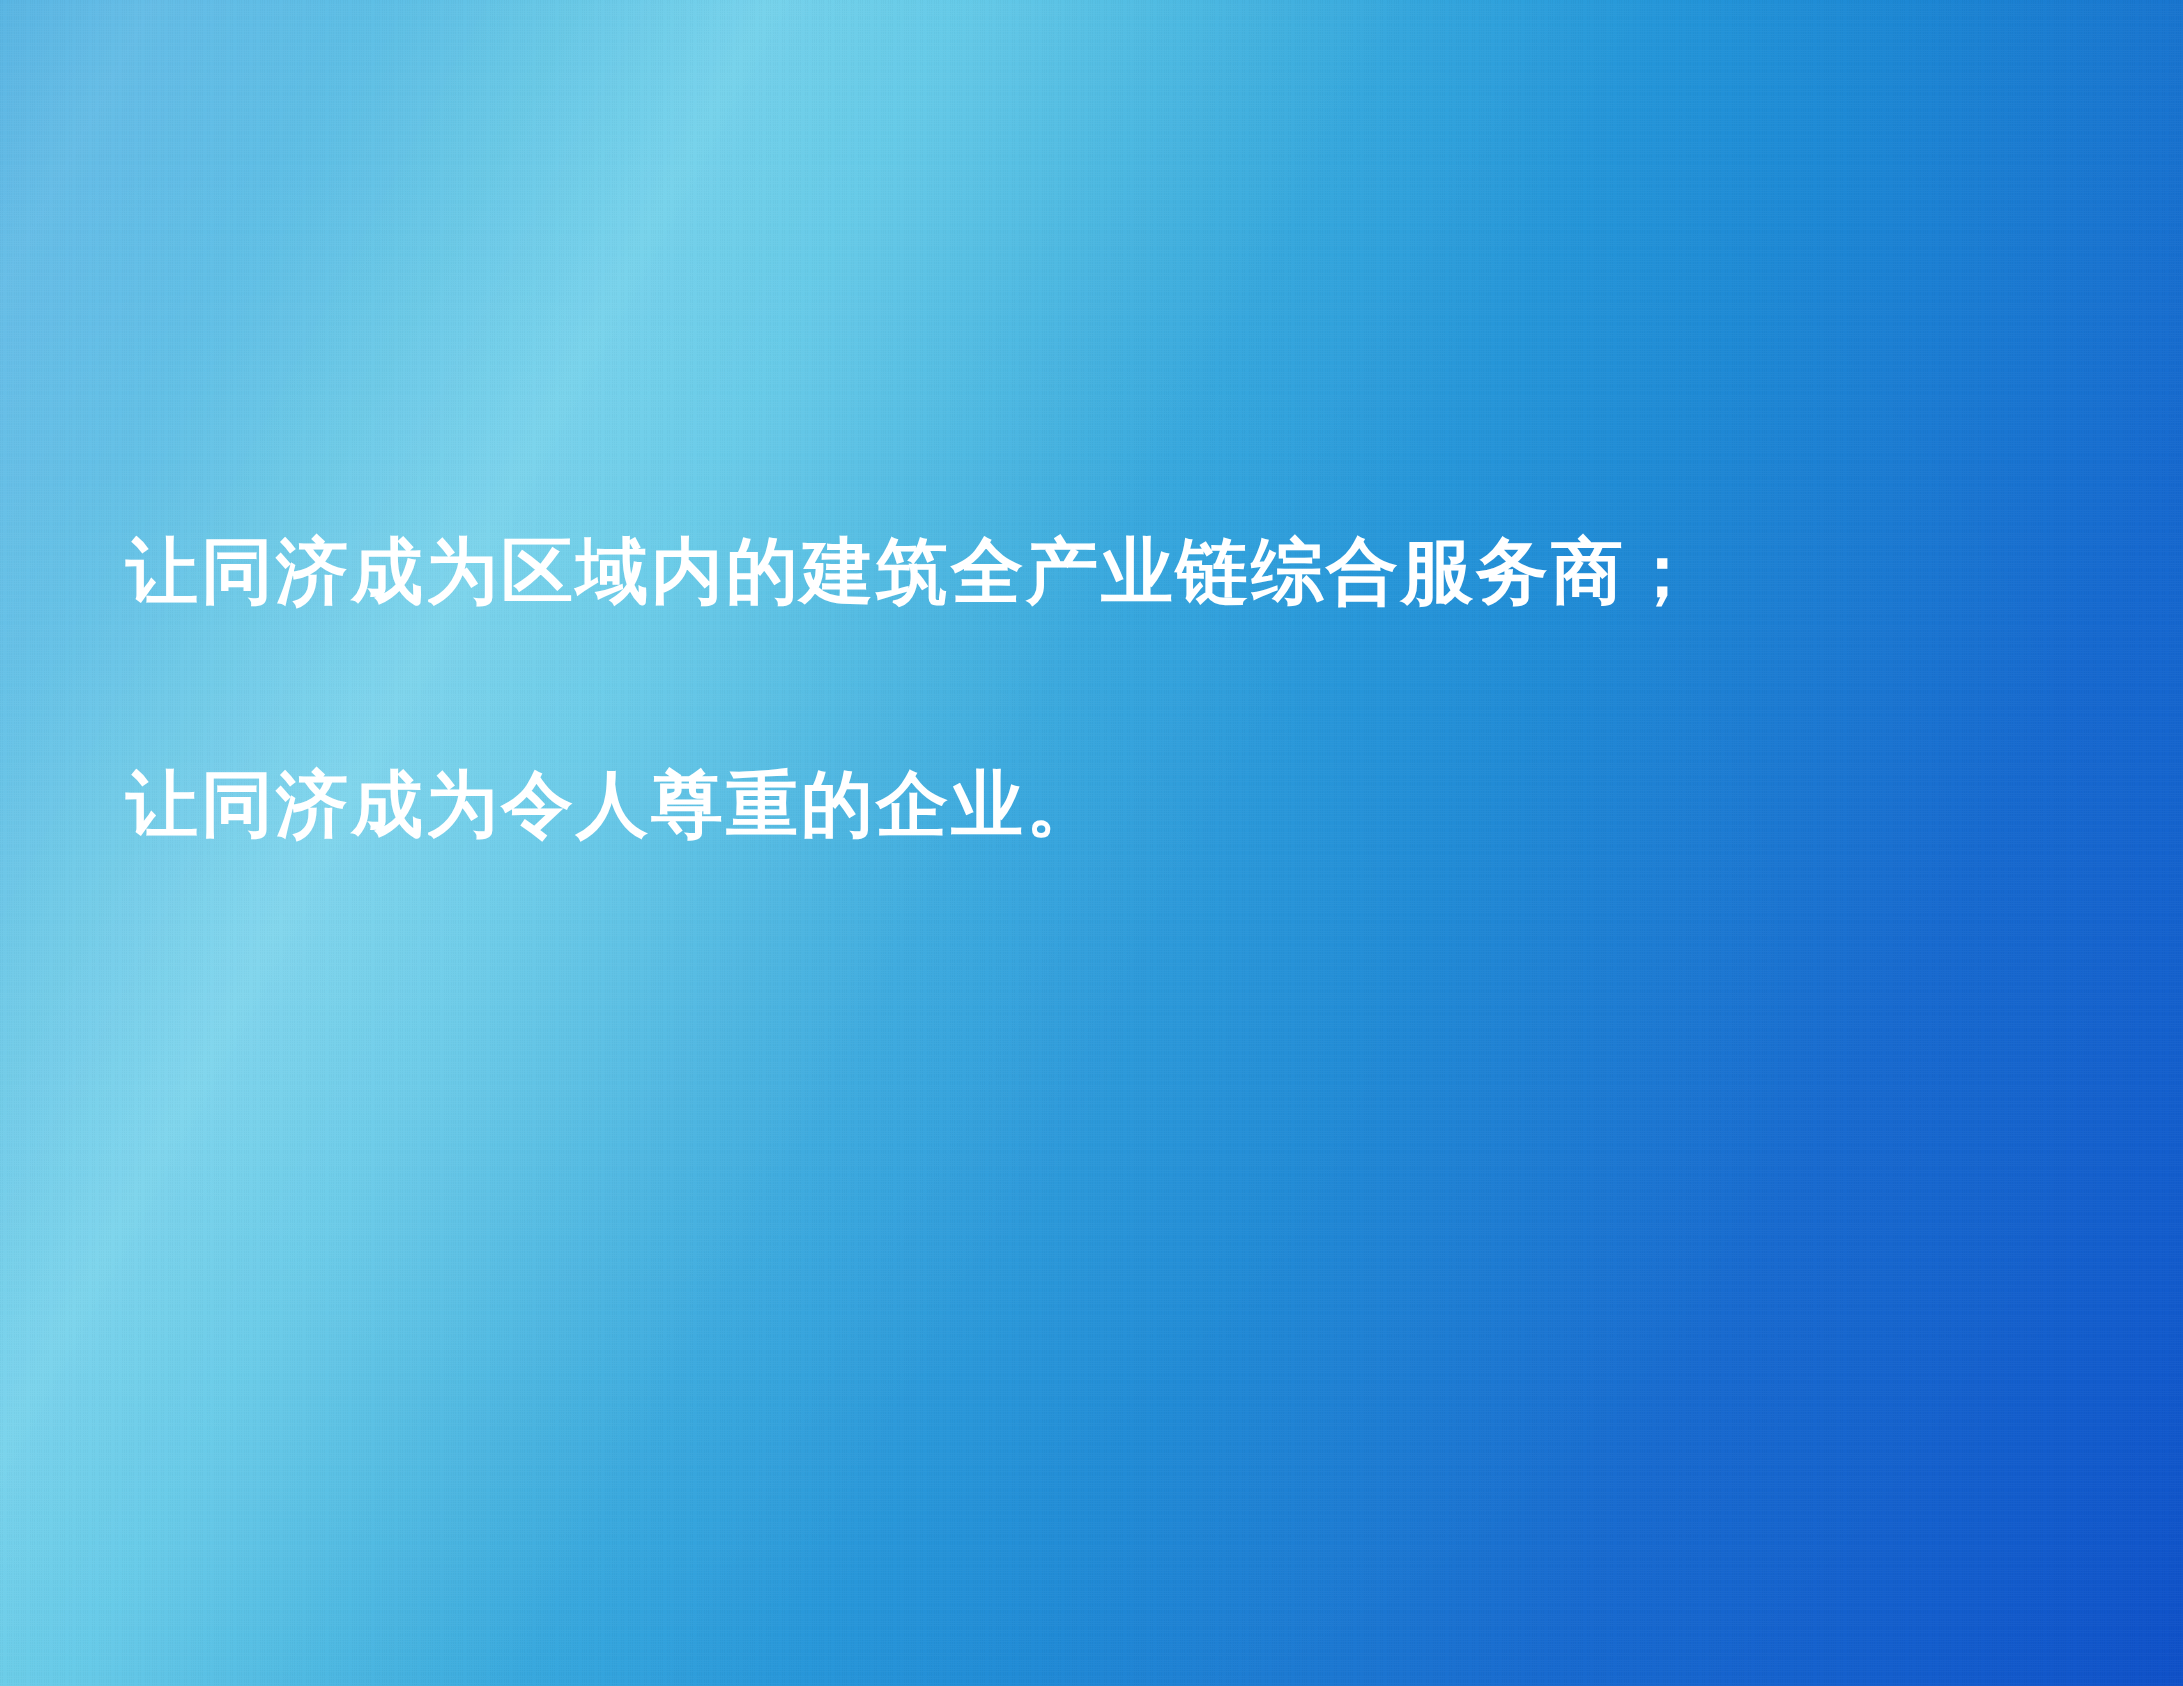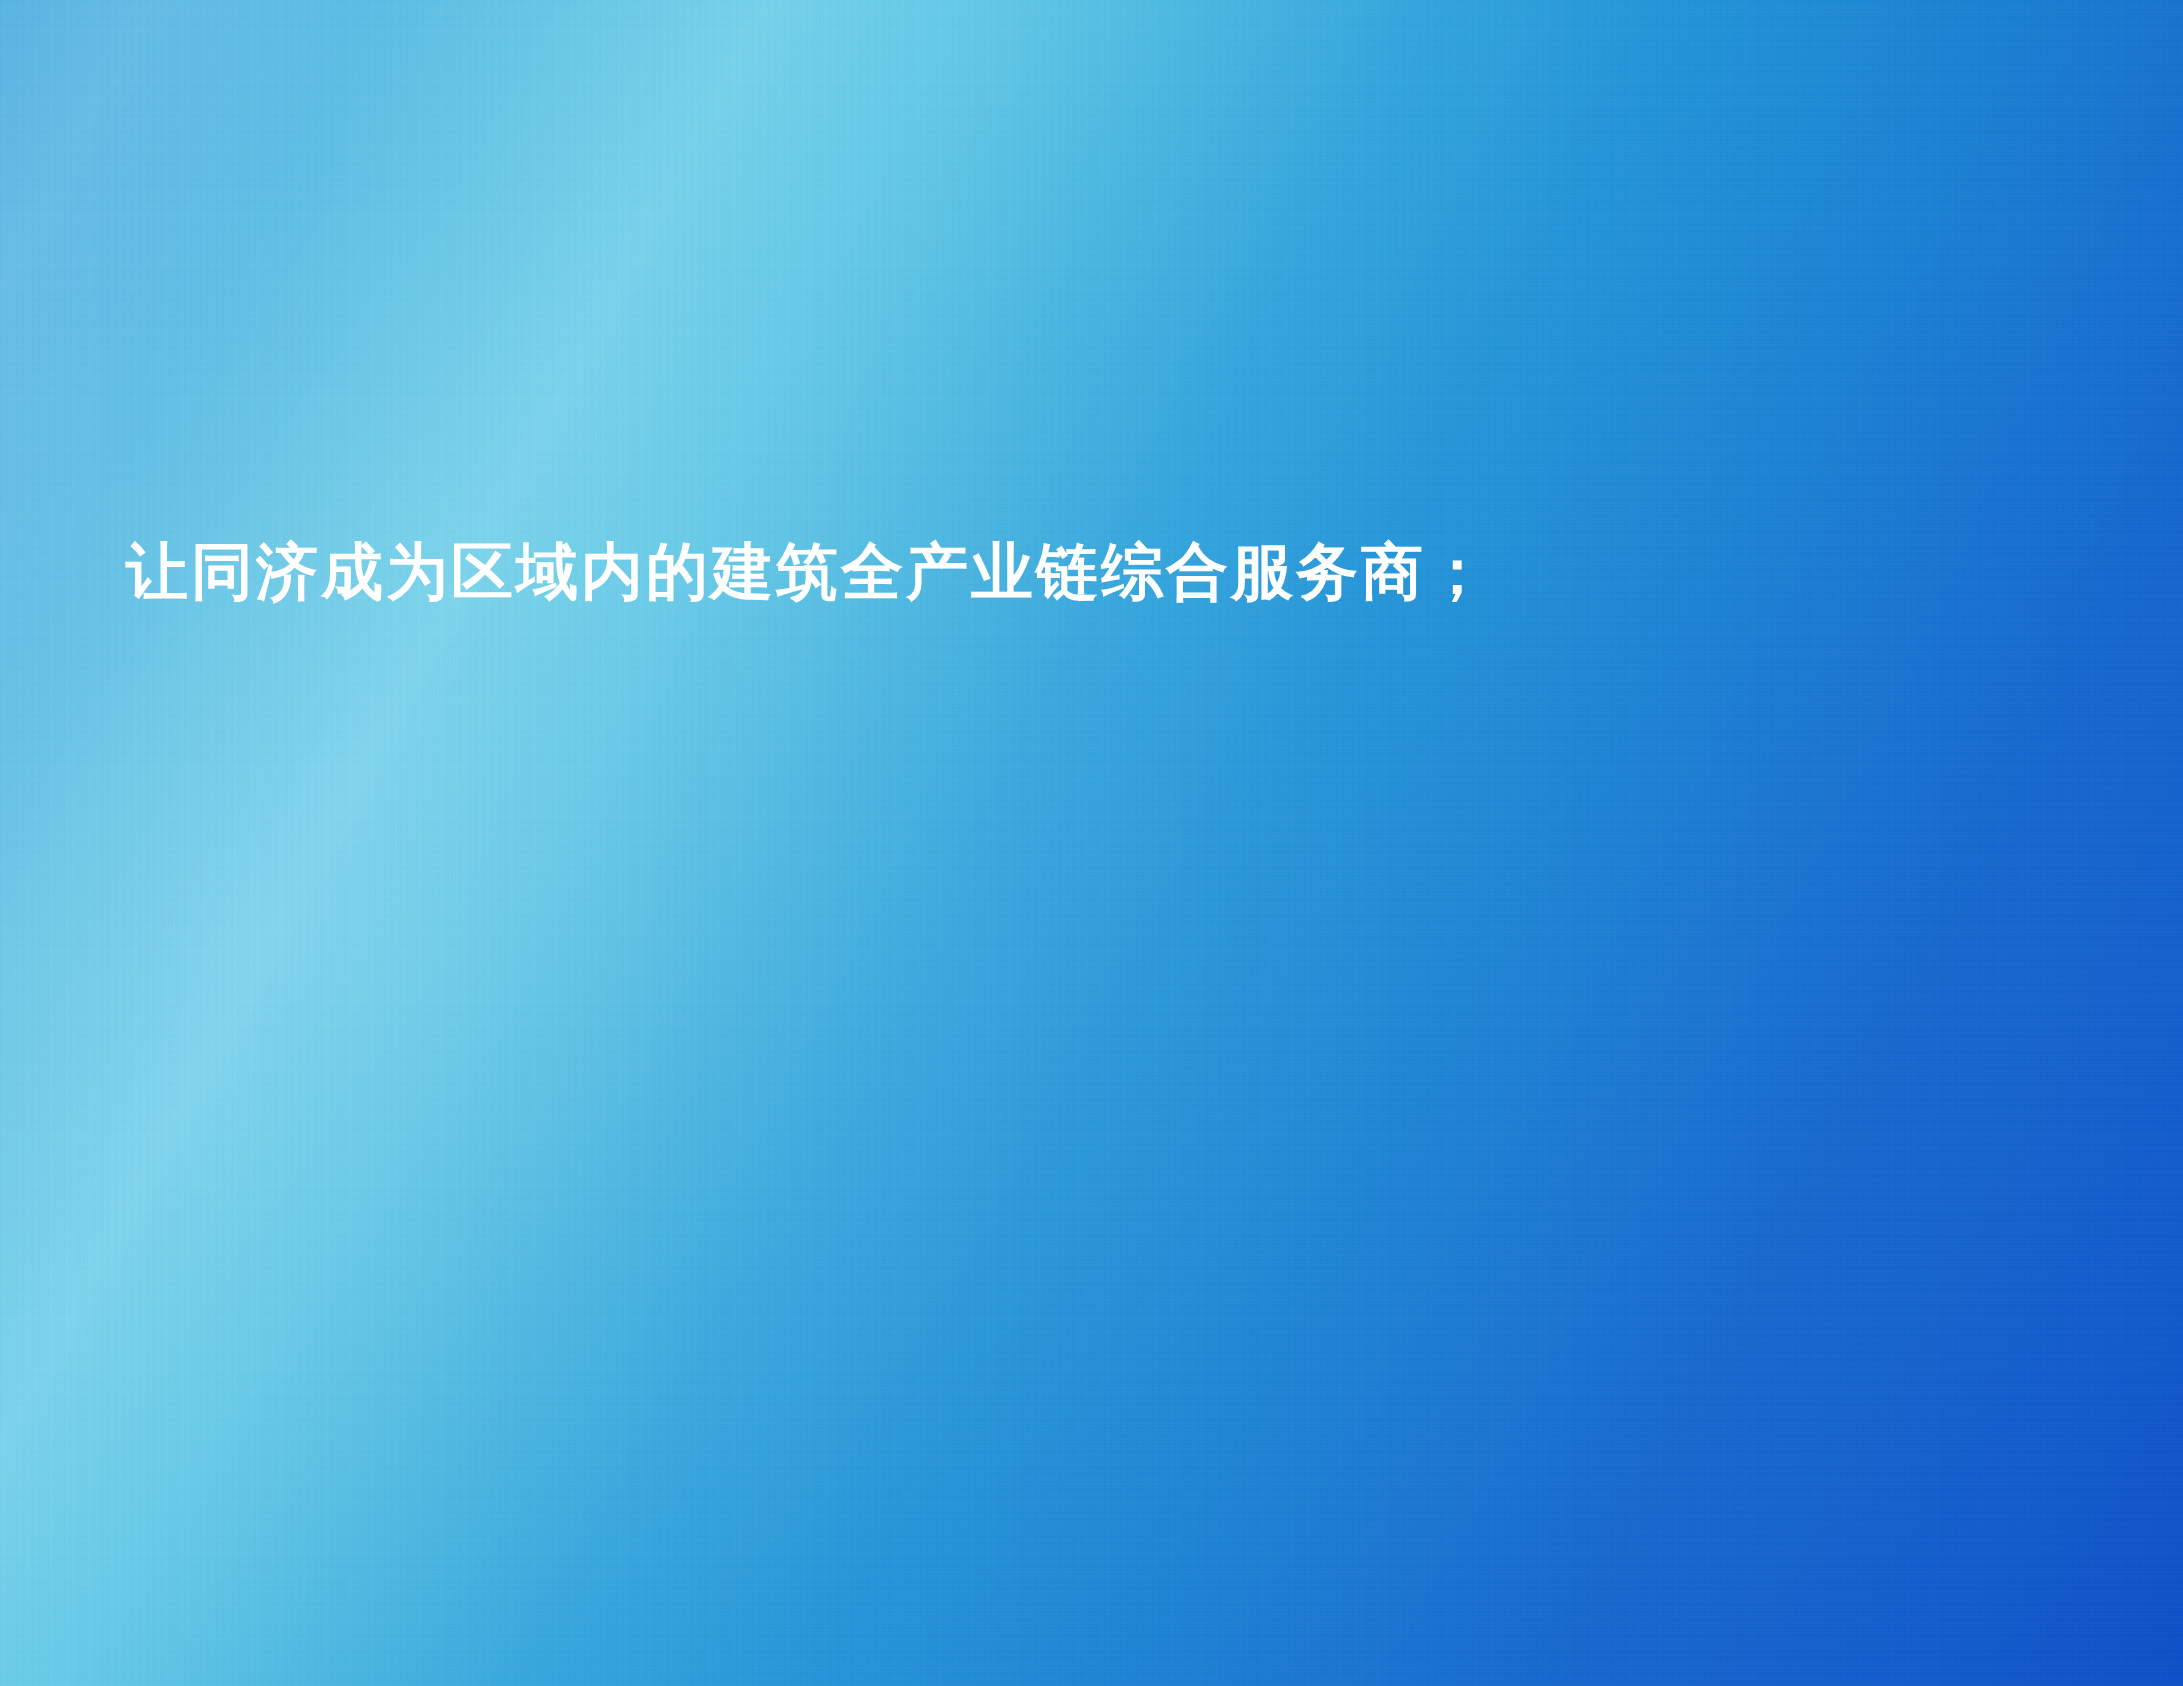--- a/index.html
+++ b/index.html
@@ -111,39 +111,40 @@
   
   #text-block {
     position: absolute;
     left: 126px;
     top: 456px;
     width: 1972px;
   }
 
   .line {
     color: #ffffff;
-    font-family: Liberation Sans, sans-serif;
+    font-family: Liberation Serif, serif;
     font-weight: 700;
-    font-size: 62px;
+    font-size: 72px;
     line-height: 233px;
     letter-spacing: 3px;
     white-space: nowrap;
     -webkit-font-smoothing: antialiased;
     text-rendering: geometricPrecision;
   }
 </style>
 </head>
 <body>
 
 <div id="slide">
 
   <div class="sweep-a"></div>
   <div class="sweep-b"></div>
   <div class="sweep-c"></div>
   <div class="vignette"></div>
   <div class="grain"></div>
 
   <div id="text-block">
     <div class="line">让同济成为区域内的建筑全产业链综合服务商；</div>
+    <div class="line">让同济成为令人尊重的企业。</div>
   </div>
 
 </div>
 
 
 </body></html>

